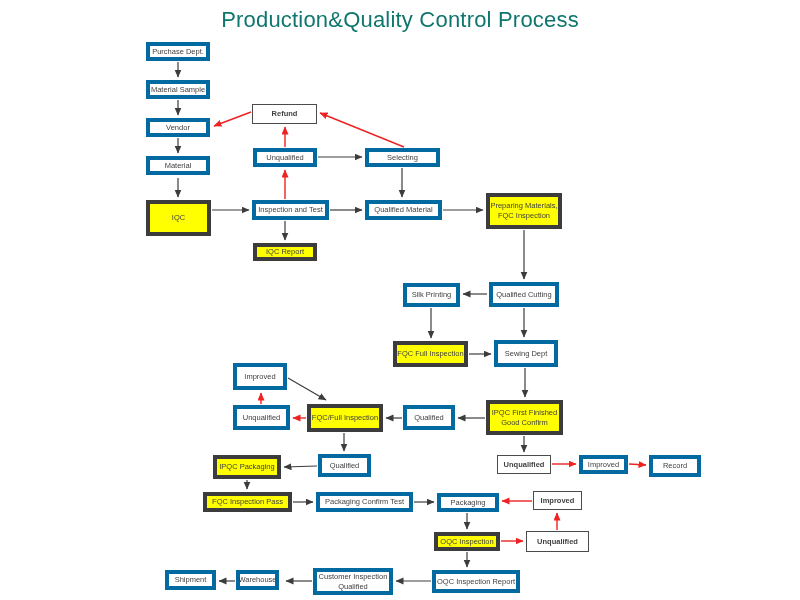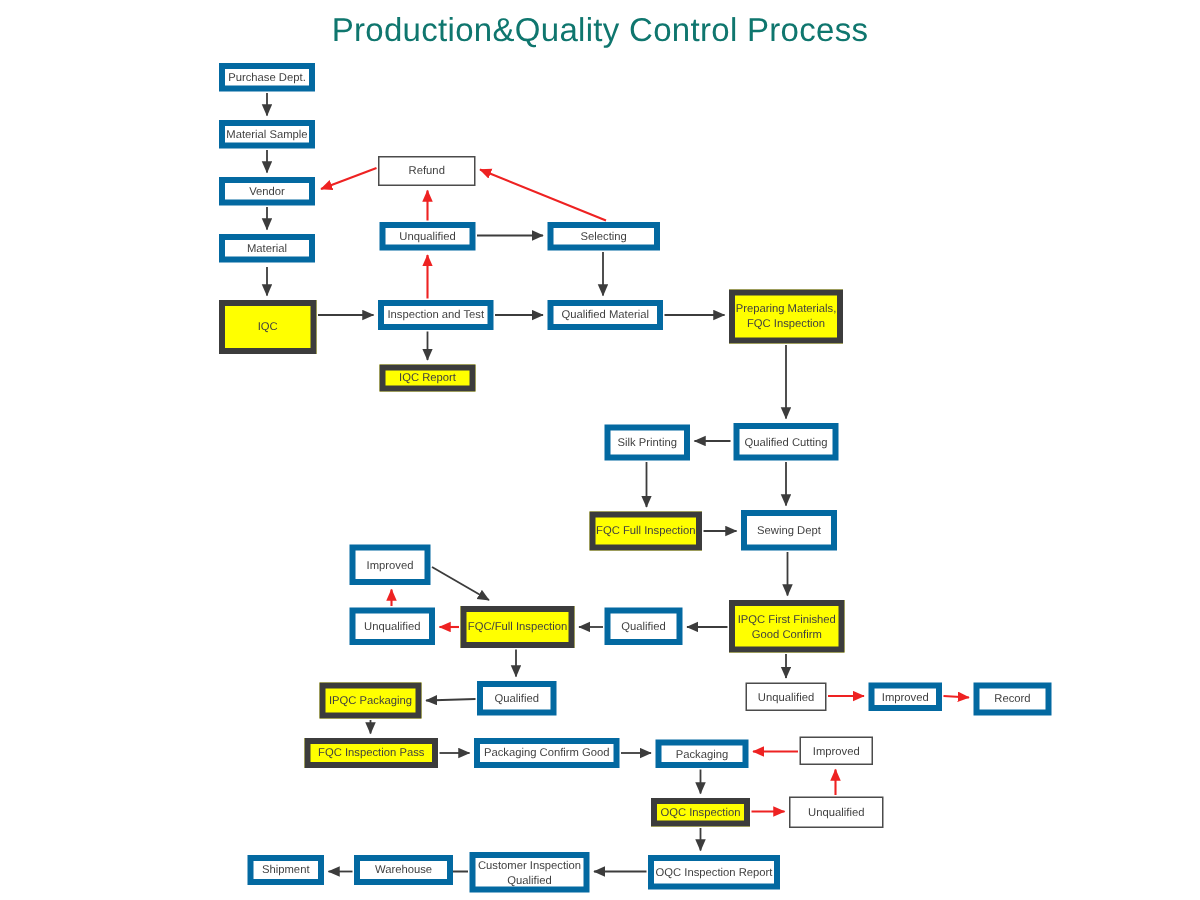--- a/index.html
+++ b/index.html
@@ -5,21 +5,21 @@
   html,body{margin:0;padding:0;background:#ffffff;}
   body{width:800px;height:600px;font-family:"Liberation Sans",sans-serif;}
   .stage{position:relative;width:800px;height:600px;overflow:hidden;background:#ffffff;}
   .title{position:absolute;top:7px;left:0;width:100%;text-align:center;
          font-size:22px;color:#0f766e;font-weight:500;letter-spacing:0.2px;}
   .connectors{position:absolute;left:0;top:0;width:800px;height:600px;}
   .node{position:absolute;box-sizing:border-box;background:#ffffff;border:4px solid #0369a1;
         color:#3f3f3f;display:flex;align-items:center;justify-content:center;text-align:center;
         font-size:7.5px;line-height:1.3;white-space:pre-line;}
   .yellow{background:#ffff00;border-color:#3c3c3c;}
-  .dark{border:1.5px solid #4b4b4b;}
+  .dark{border:1.5px solid #4b4b4b;font-weight:bold;}
   .ab{stroke:#3c3c3c;stroke-width:1.2;marker-end:url(#mb);}
   .ar{stroke:#ee2222;stroke-width:1.4;marker-end:url(#mr);}
 </style>
 </head>
 <body>
 
 <div class="stage">
 
   <div class="title">Production&amp;Quality Control Process</div>
 
@@ -100,23 +100,23 @@
   <div class="node" style="left:403px;top:405px;width:52px;height:25px">Qualified</div>
   <div class="node yellow" style="left:486px;top:400px;width:77px;height:35px">IPQC First Finished
 Good Confirm</div>
   <div class="node dark" style="left:497px;top:455px;width:54px;height:19px">Unqualified</div>
   <div class="node" style="left:579px;top:455px;width:49px;height:19px">Improved</div>
   <div class="node" style="left:649px;top:455px;width:52px;height:22px">Record</div>
   <div class="node dark" style="left:533px;top:491px;width:49px;height:19px">Improved</div>
   <div class="node yellow" style="left:213px;top:455px;width:68px;height:24px">IPQC Packaging</div>
   <div class="node" style="left:318px;top:454px;width:53px;height:23px">Qualified</div>
   <div class="node yellow" style="left:203px;top:492px;width:89px;height:20px">FQC Inspection Pass</div>
-  <div class="node" style="left:316px;top:492px;width:97px;height:20px">Packaging Confirm Good</div>
+  <div class="node" style="left:316px;top:492px;width:97px;height:20px">Packaging Confirm Test</div>
   <div class="node" style="left:437px;top:493px;width:62px;height:19px">Packaging</div>
   <div class="node yellow" style="left:434px;top:532px;width:66px;height:19px">OQC Inspection</div>
   <div class="node dark" style="left:526px;top:531px;width:63px;height:21px">Unqualified</div>
   <div class="node" style="left:432px;top:570px;width:88px;height:23px">OQC Inspection Report</div>
   <div class="node" style="left:313px;top:568px;width:80px;height:27px">Customer Inspection
 Qualified</div>
-  <div class="node" style="left:236px;top:570px;width:66px;height:20px">Warehouse</div>
+  <div class="node" style="left:236px;top:570px;width:43px;height:20px">Warehouse</div>
   <div class="node" style="left:165px;top:570px;width:51px;height:20px">Shipment</div>
 
 </div>
 
 </body></html>

